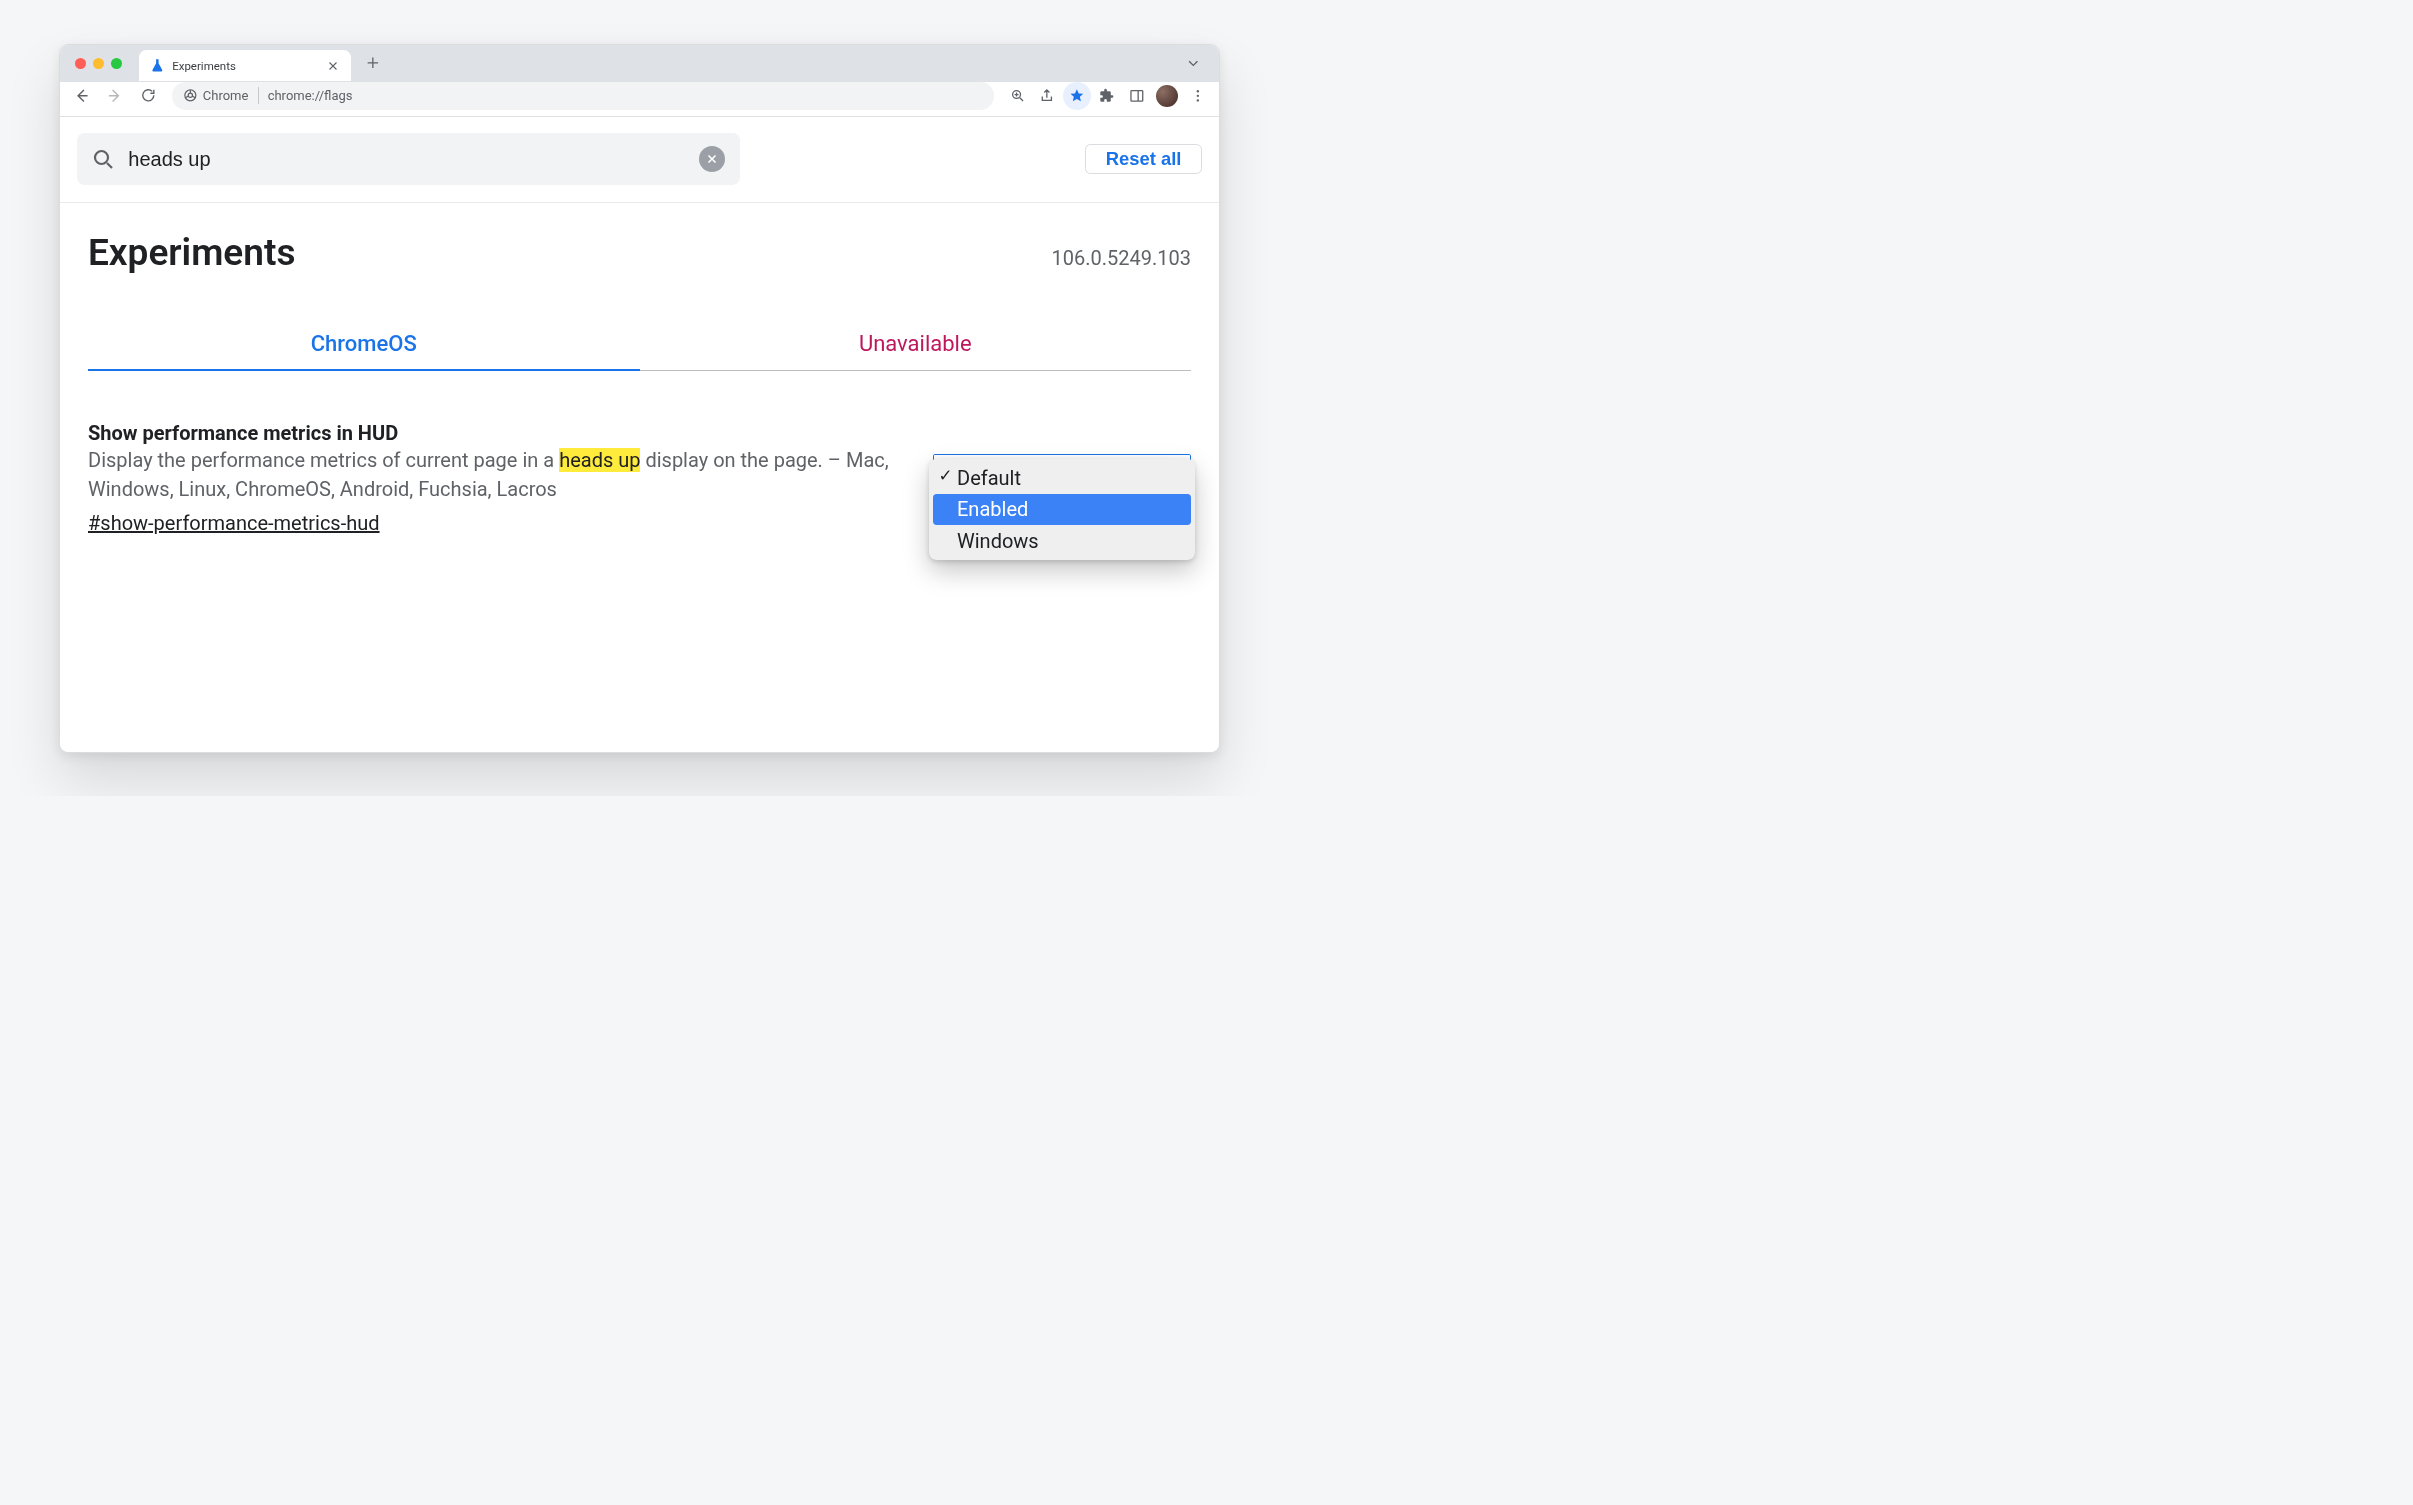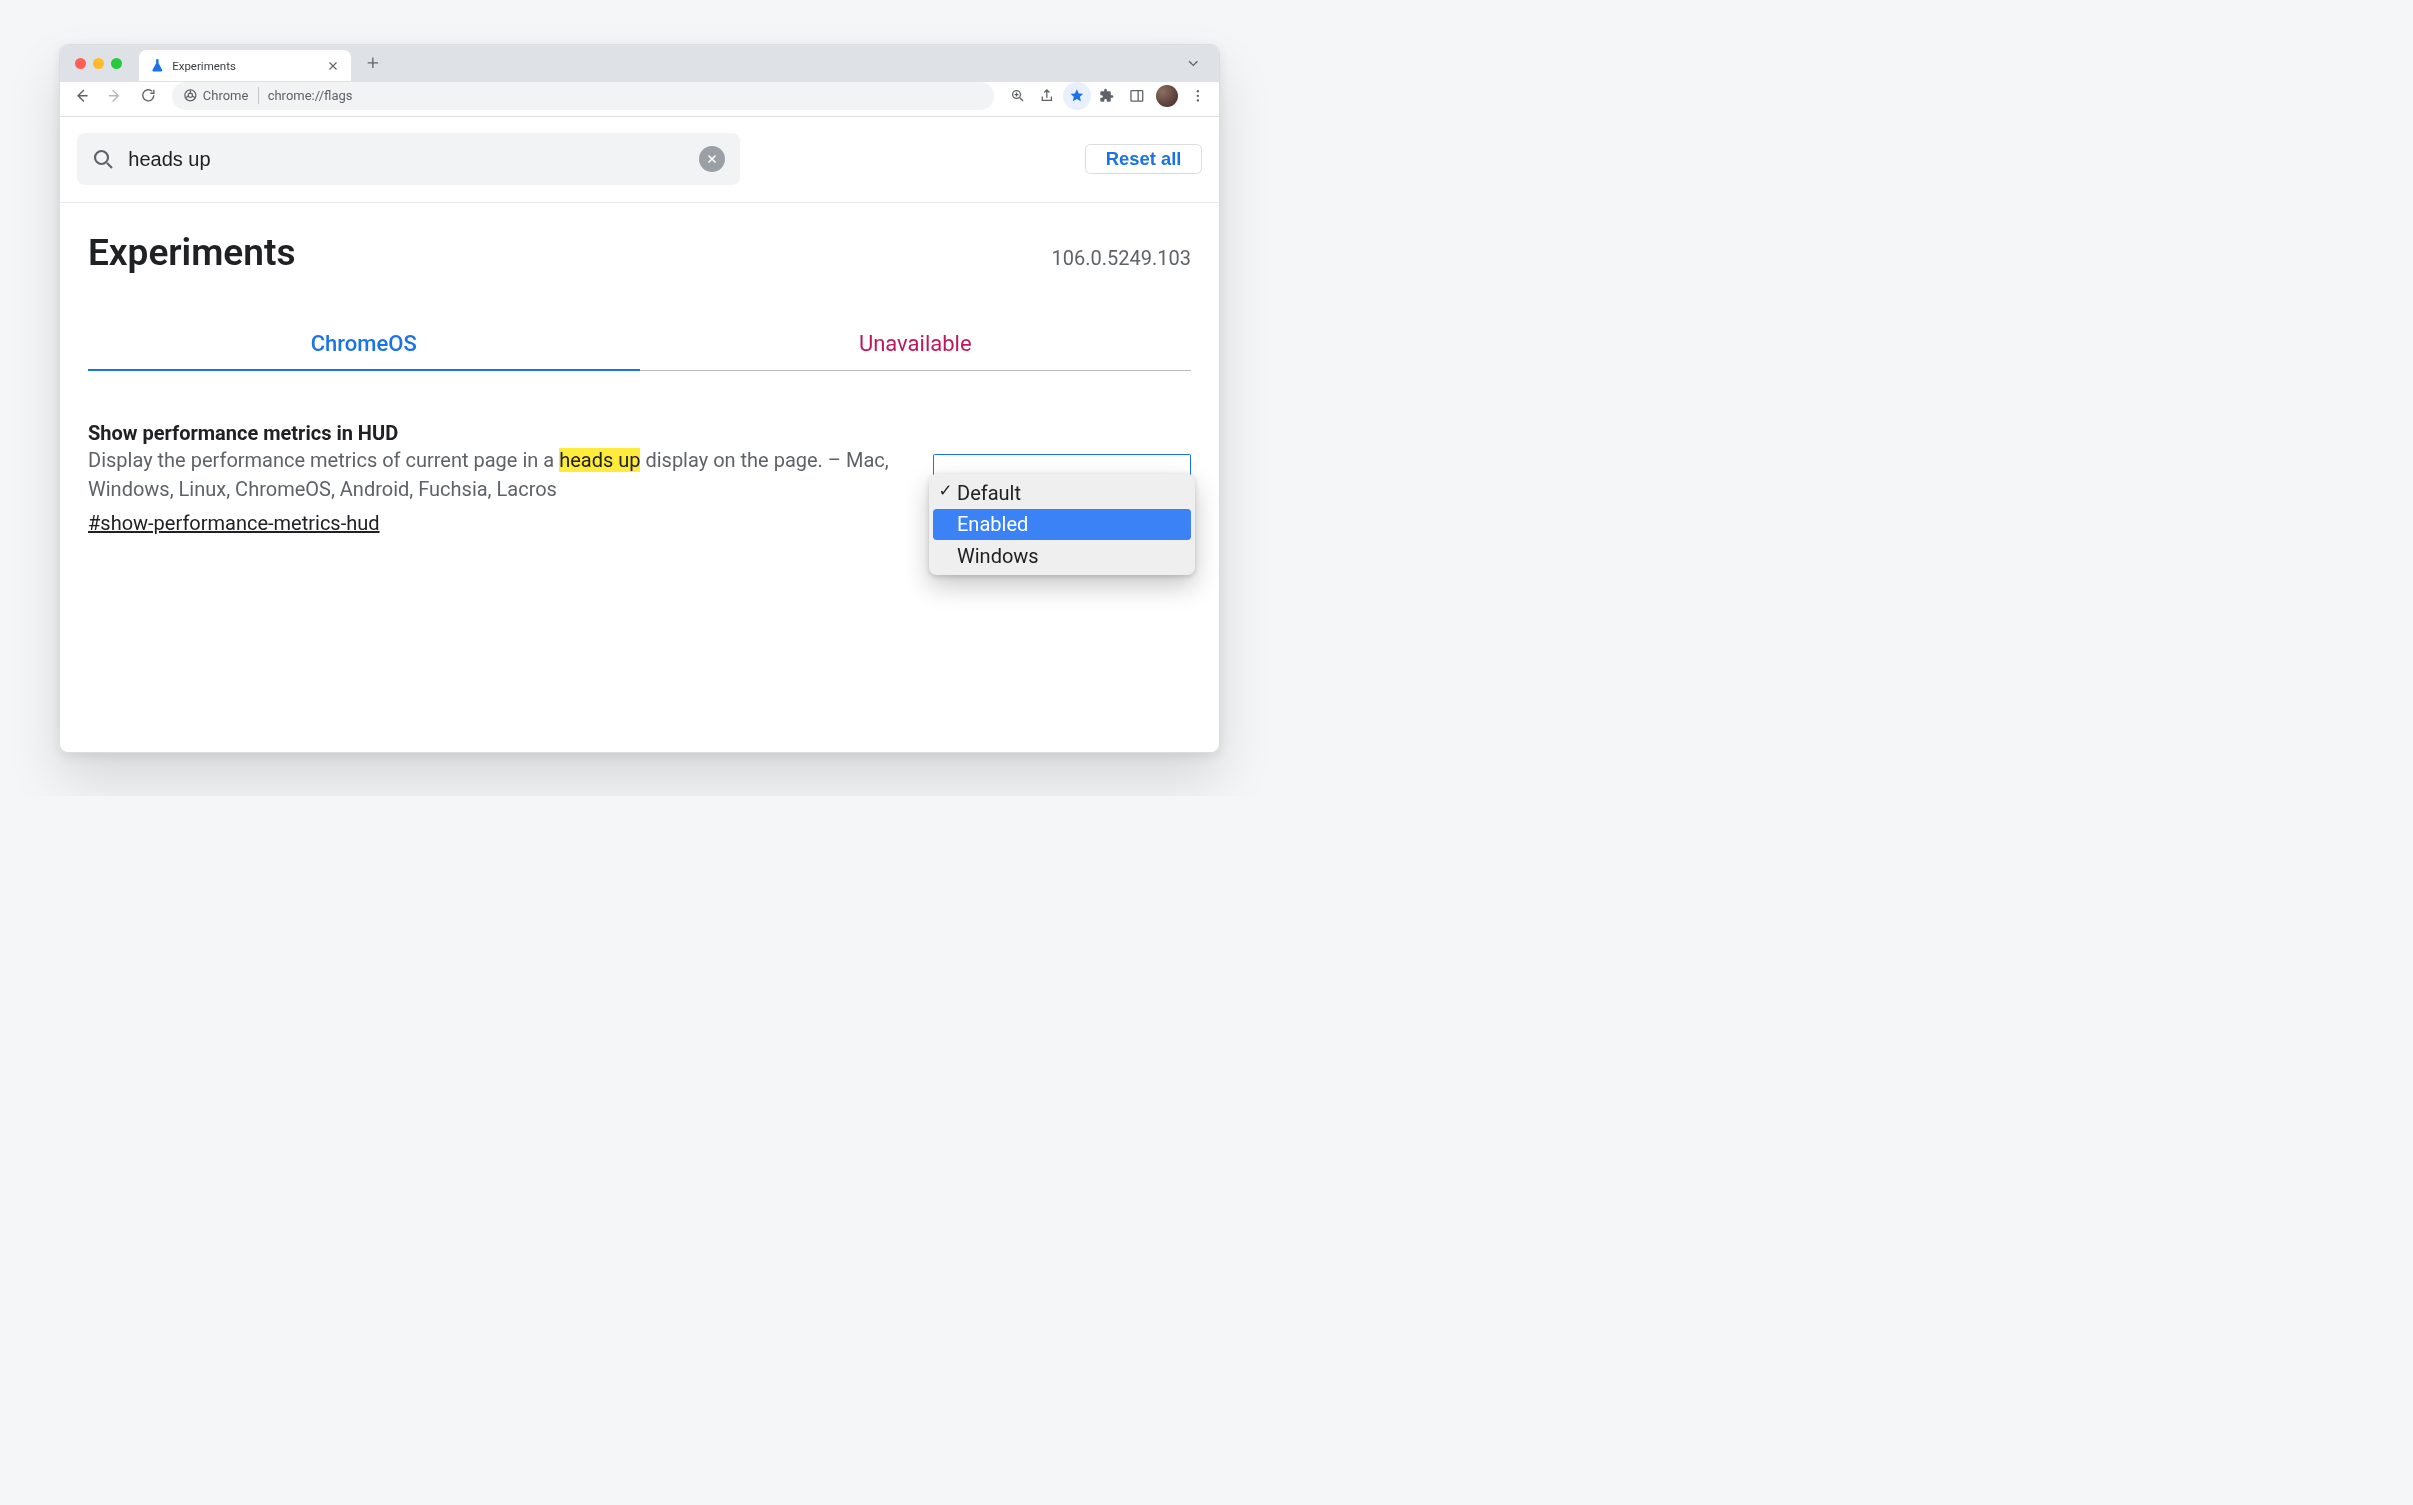--- a/index.html
+++ b/index.html
@@ -283,21 +283,21 @@
     }
     .dropdown-anchor {
       position: absolute;
       top: 0; left: 0; right: 0;
       height: 33px;
       border: 0.9px solid #1a73e8;
       border-radius: 1.8px;
     }
     .dropdown-menu {
       position: absolute;
-      top: 20px;
+      top: 5px;
       left: -3.7px;
       right: -3.7px;
       background: #efefef;
       border-radius: 7.4px;
       box-shadow: 0 11px 26px rgba(0,0,0,0.22), 0 1.8px 5.5px rgba(0,0,0,0.15);
       overflow: hidden;
       padding: 3.7px;
       z-index: 10;
     }
     .dd-option {

